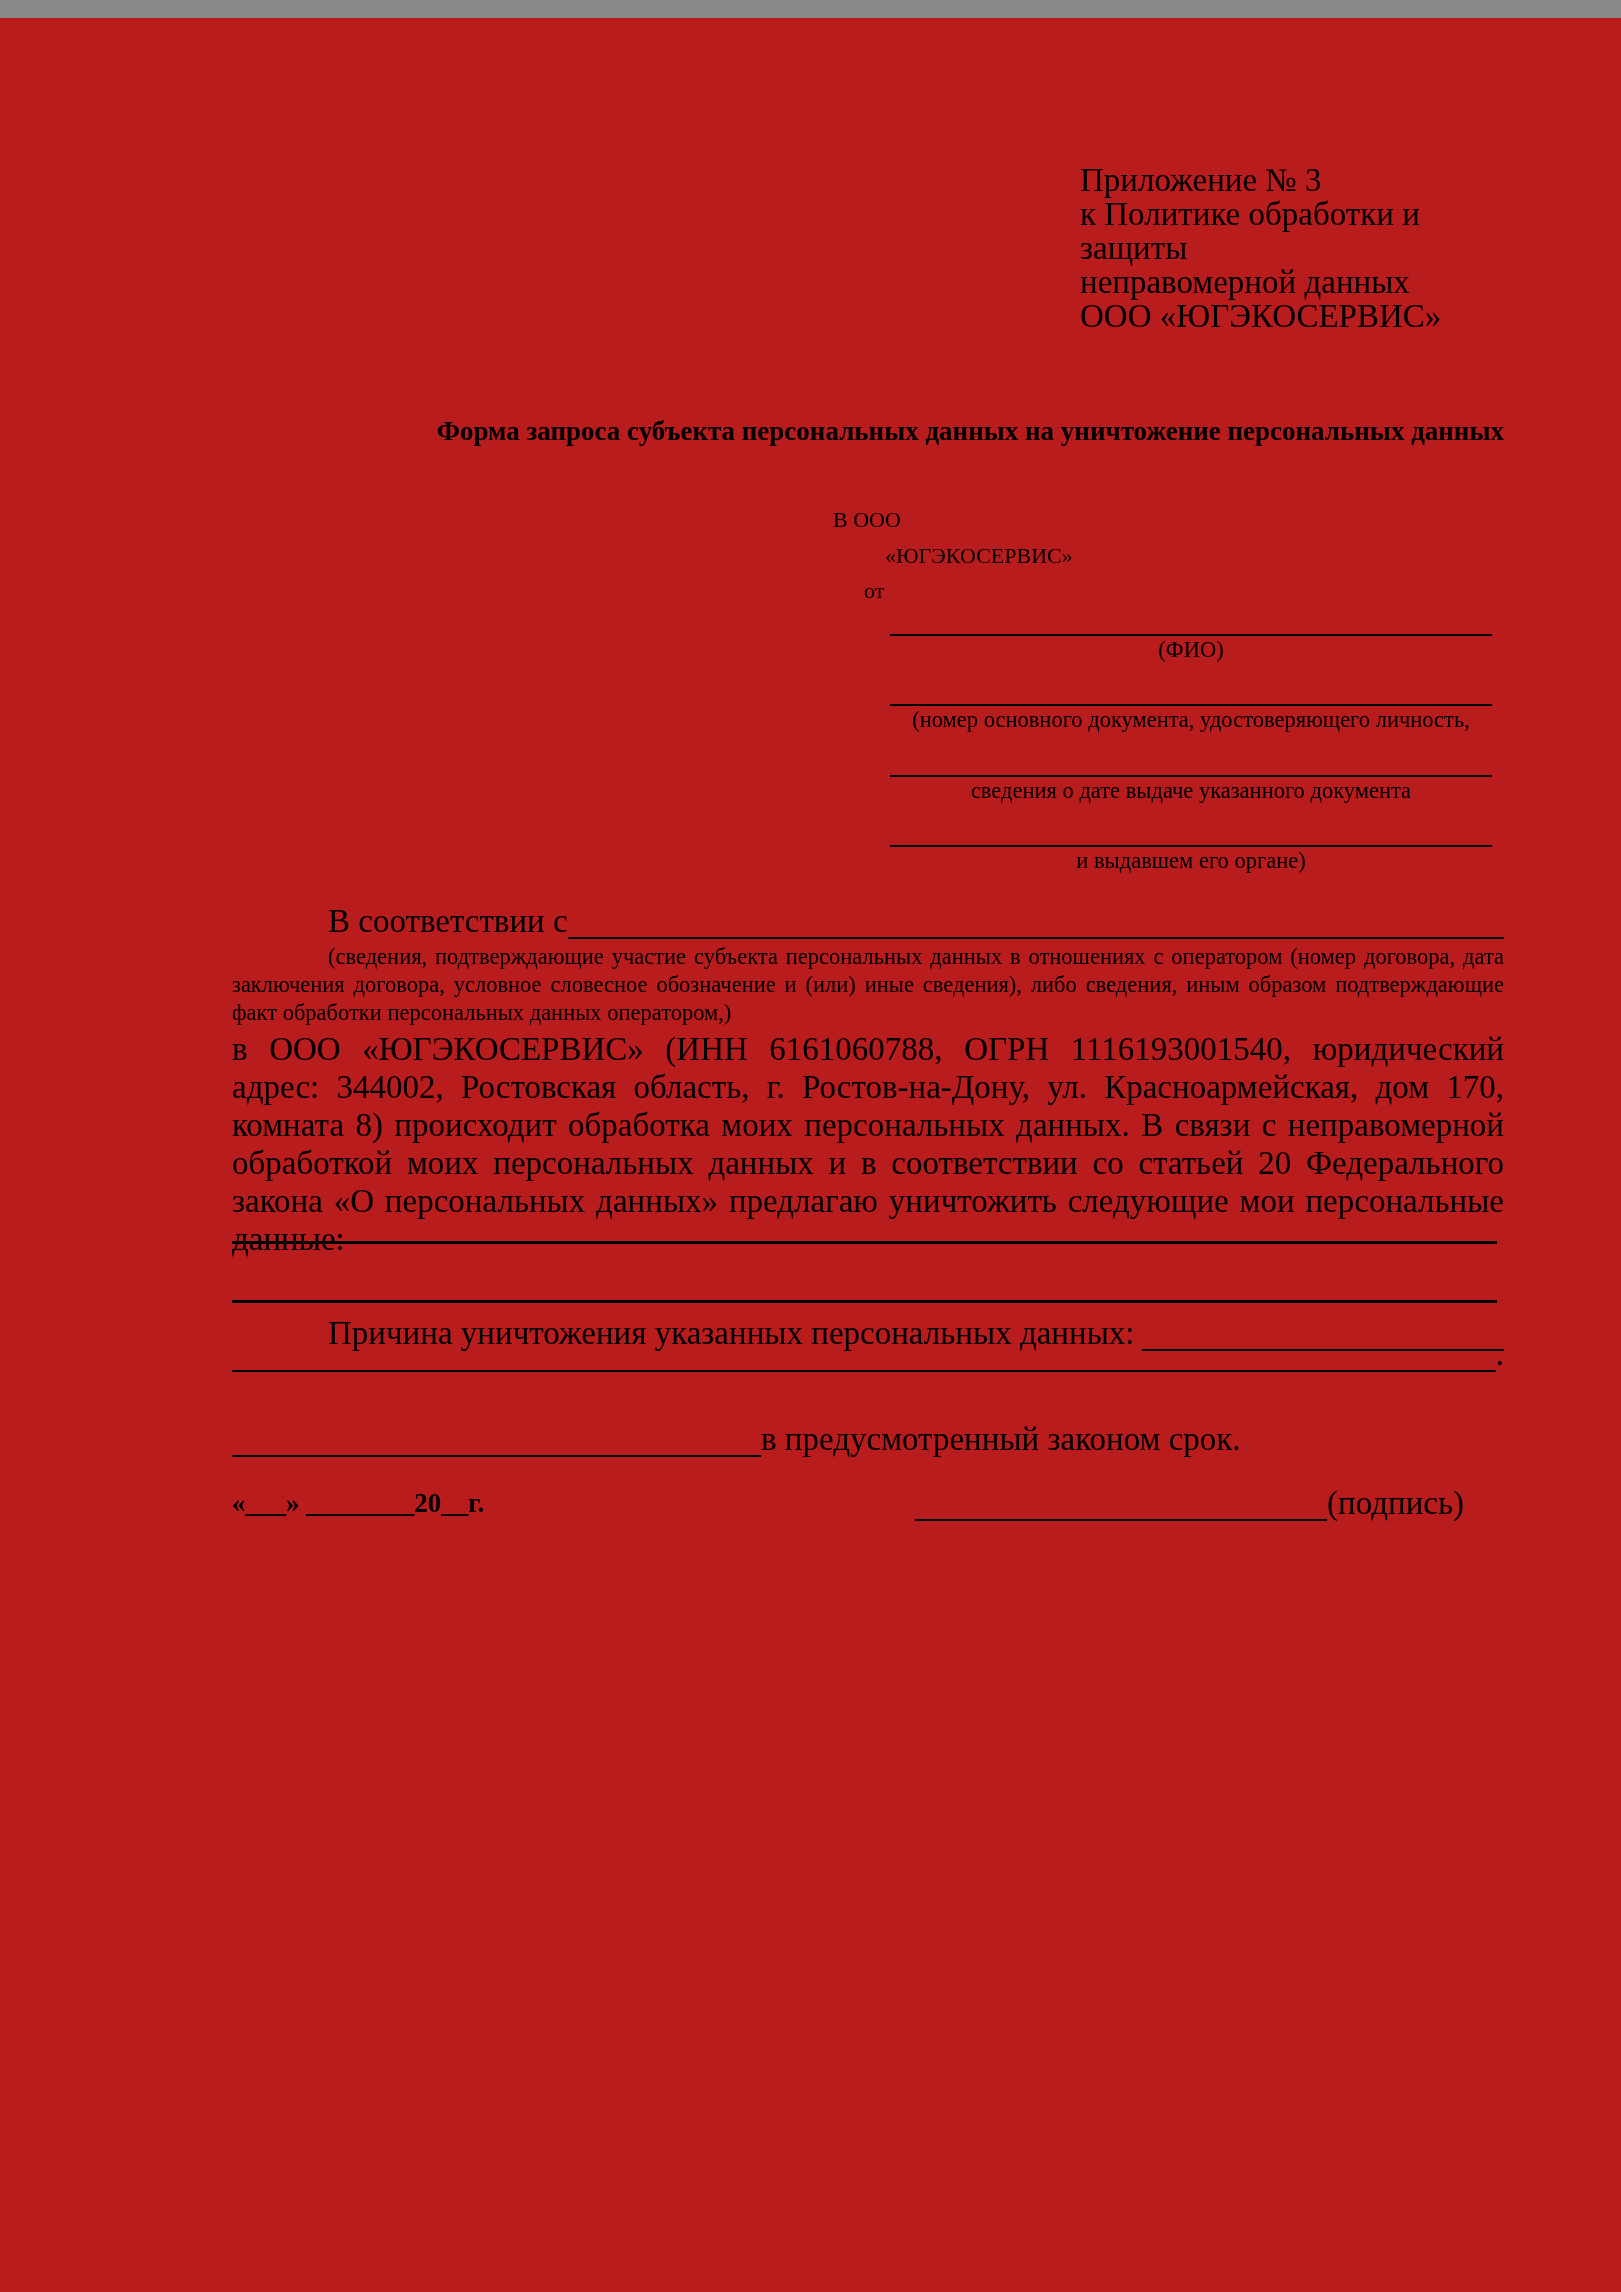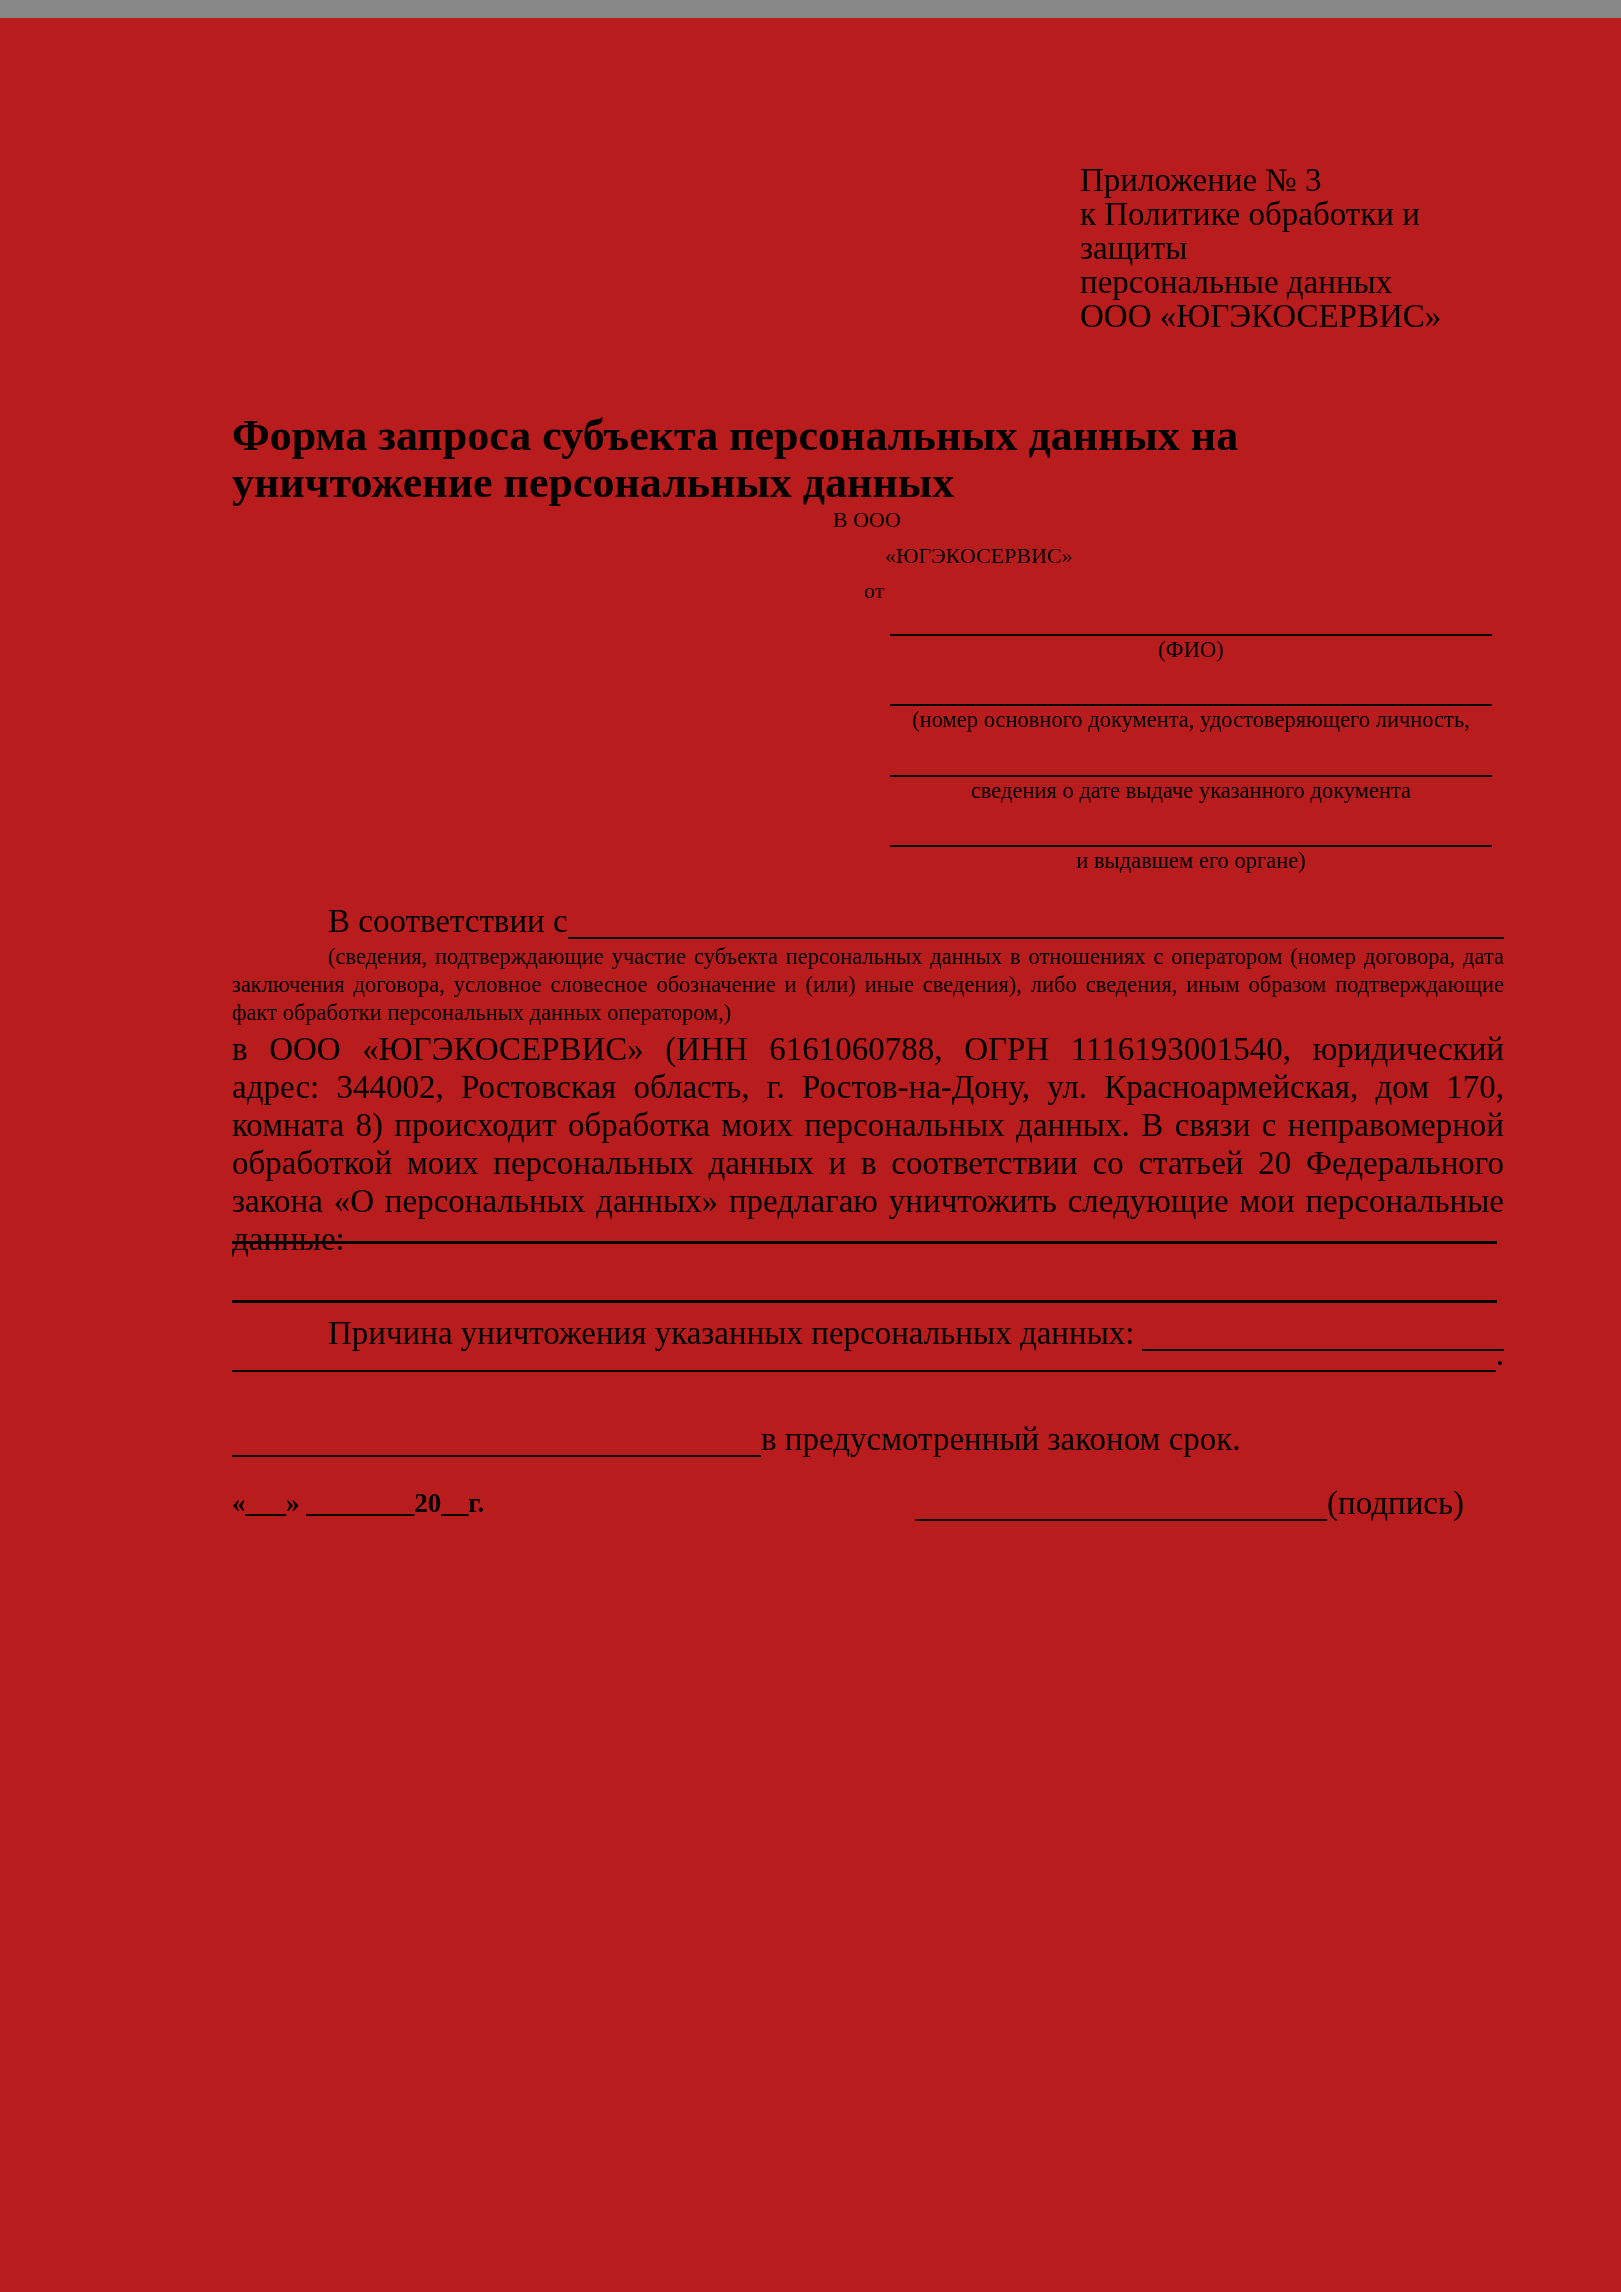--- a/index.html
+++ b/index.html
@@ -14,22 +14,22 @@
   }
   .abs{position:absolute;}
   .t34{font-size:22px;line-height:39px;}
 
   
   .header-block{left:1080px;top:145px;width:421px;font-size:33px;line-height:34px;}
 
   
   .doc-title{
     left:232px;top:394px;width:1272px;
-    font-size:44px;line-height:47px;font-weight:bold;
-    text-align:left;
+    font-size:27px;line-height:39px;font-weight:bold;
+    text-align:right;
   }
 
   
   .addr1{left:833px;top:482px;}
   .addr2{left:885px;top:518px;}
   .addr3{left:864px;top:553px;}
 
   
   .fill-field{left:890px;width:602px;}
   .fill-line{width:602px;height:0;border-bottom:2.9px solid #000;}
@@ -79,21 +79,21 @@
   .footer-sign .txt{font-size:33px;line-height:39px;white-space:nowrap;}
 </style>
 </head>
 <body>
 
 <div class="page">
 
   <div class="abs header-block">
     <div>Приложение № 3</div>
     <div>к Политике обработки и защиты</div>
-    <div>персональные данных</div>
+    <div>неправомерной данных</div>
     <div>ООО «ЮГЭКОСЕРВИС»</div>
   </div>
 
   <div class="abs doc-title">Форма запроса субъекта персональных данных на уничтожение персональных данных</div>
 
   <div class="abs addr1 t34">В ООО</div>
   <div class="abs addr2 t34">«ЮГЭКОСЕРВИС»</div>
   <div class="abs addr3 t34">от</div>
 
   <div class="abs fill-field" style="top:616px;">

